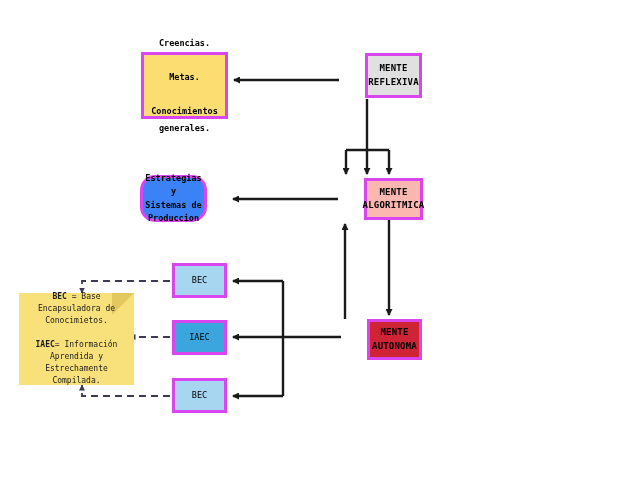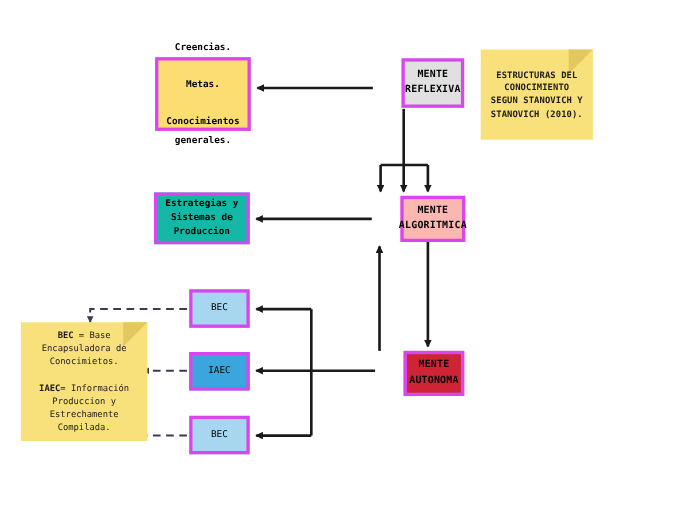--- a/index.html
+++ b/index.html
@@ -163,21 +163,21 @@
 
   <div class="box box-yellow" style="left: 141px; top: 52px; width: 87px; height: 67px; background: rgb(251, 221, 114);">
     <span>Creencias.
 
 Metas.
 
 Conocimientos
 generales.</span>
   </div>
 
-  <div class="box box-orange" style="left: 140px; top: 175px; width: 87px; height: 47px; background: #14b8a6;">
+  <div class="box box-orange" style="left: 140px; top: 175px; width: 67px; height: 47px; background: #3b82f6; border-radius: 15px;">
     <span>Estrategias y
 Sistemas de
 Produccion</span>
   </div>
 
   <div class="box box-bec" style="left: 172px; top: 263px; width: 55px; height: 35px; background: rgb(167, 214, 240);">
     <span>BEC</span>
   </div>
 
   <div class="box box-iaec" style="left: 172px; top: 320px; width: 55px; height: 35px; background: rgb(59, 166, 221);">
@@ -196,33 +196,26 @@
   <div class="box box-mind box-algoritmica" style="left: 338px; top: 178px; width: 59px; height: 42px; background: rgb(252, 184, 176);">
     <span>MENTE
 ALGORITMICA</span>
   </div>
 
   <div class="box box-mind box-autonoma" style="left: 341px; top: 319px; width: 55px; height: 41px; background: rgb(206, 36, 54);">
     <span>MENTE
 AUTONOMA</span>
   </div>
 
-  <div class="note note-struct" style="left:437px; top:45px; width:102px; height:82px;">
-    <div class="fold-tri"></div>
-    <div class="note-text">ESTRUCTURAS DEL
-CONOCIMIENTO
-SEGUN STANOVICH Y
-STANOVICH (2010).</div>
-  </div>
-
-  <div class="note note-legend" style="left:19px; top:293px; width:115px; height:108px;">
+
+  <div class="note note-legend" style="left:19px; top:293px; width:115px; height:92px;">
     <div class="fold-tri"></div>
     <div class="note-text"><b>BEC</b><span> = Base
 Encapsuladora de
 Conocimietos.</span><span>
 
 </span><b>IAEC</b><span>= Información
-Produccion y
+Aprendida y
 Estrechamente
 Compilada.</span></div>
   </div>
 
 </div>
 
 </body></html>

